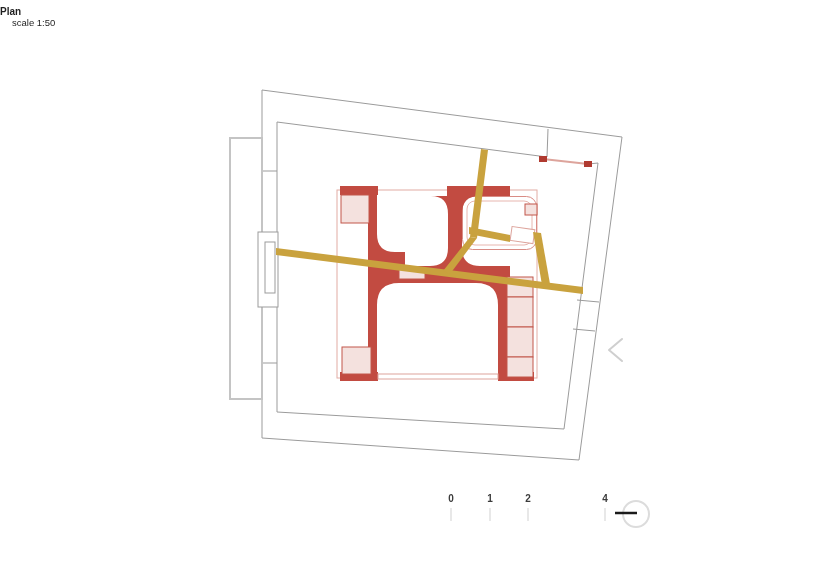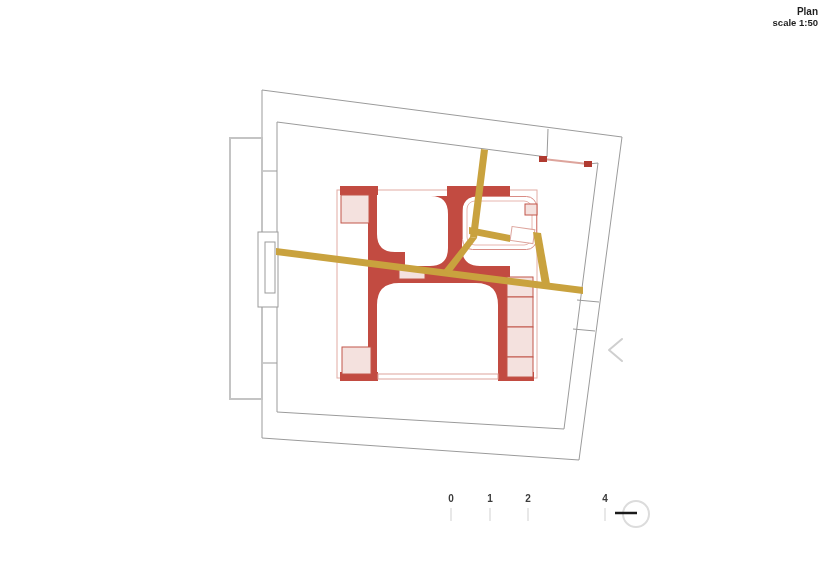--- a/index.html
+++ b/index.html
@@ -1,25 +1,25 @@
 <!DOCTYPE html>
 <html><head>
 <meta charset="utf-8">
 <style>
   html,body{margin:0;padding:0;background:#fff;}
   .stage{
     position:relative;width:818px;height:579px;background:#ffffff;
     font-family:"Liberation Sans", sans-serif;overflow:hidden;
   }
   .title-block{
-    position:absolute;top:6px;left:0;right:0;text-align:right;
+    position:absolute;top:6px;left:0;right:0;text-align:left;
     color:#1f1f1f;line-height:11px;
   }
   .title-block .t1{font-size:10px;font-weight:bold;}
-  .title-block .t2{font-size:9.5px;font-weight:bold;}
+  .title-block .t2{font-size:9.5px;font-weight:normal;margin-left:12px;}
   .plan-svg{position:absolute;left:0;top:0;}
   .scale-label{
     position:absolute;top:493px;transform:translateX(-50%);
     font-size:10px;font-weight:bold;color:#3c3c3c;
   }
 </style>
 </head>
 <body>
 
 <div class="stage">

